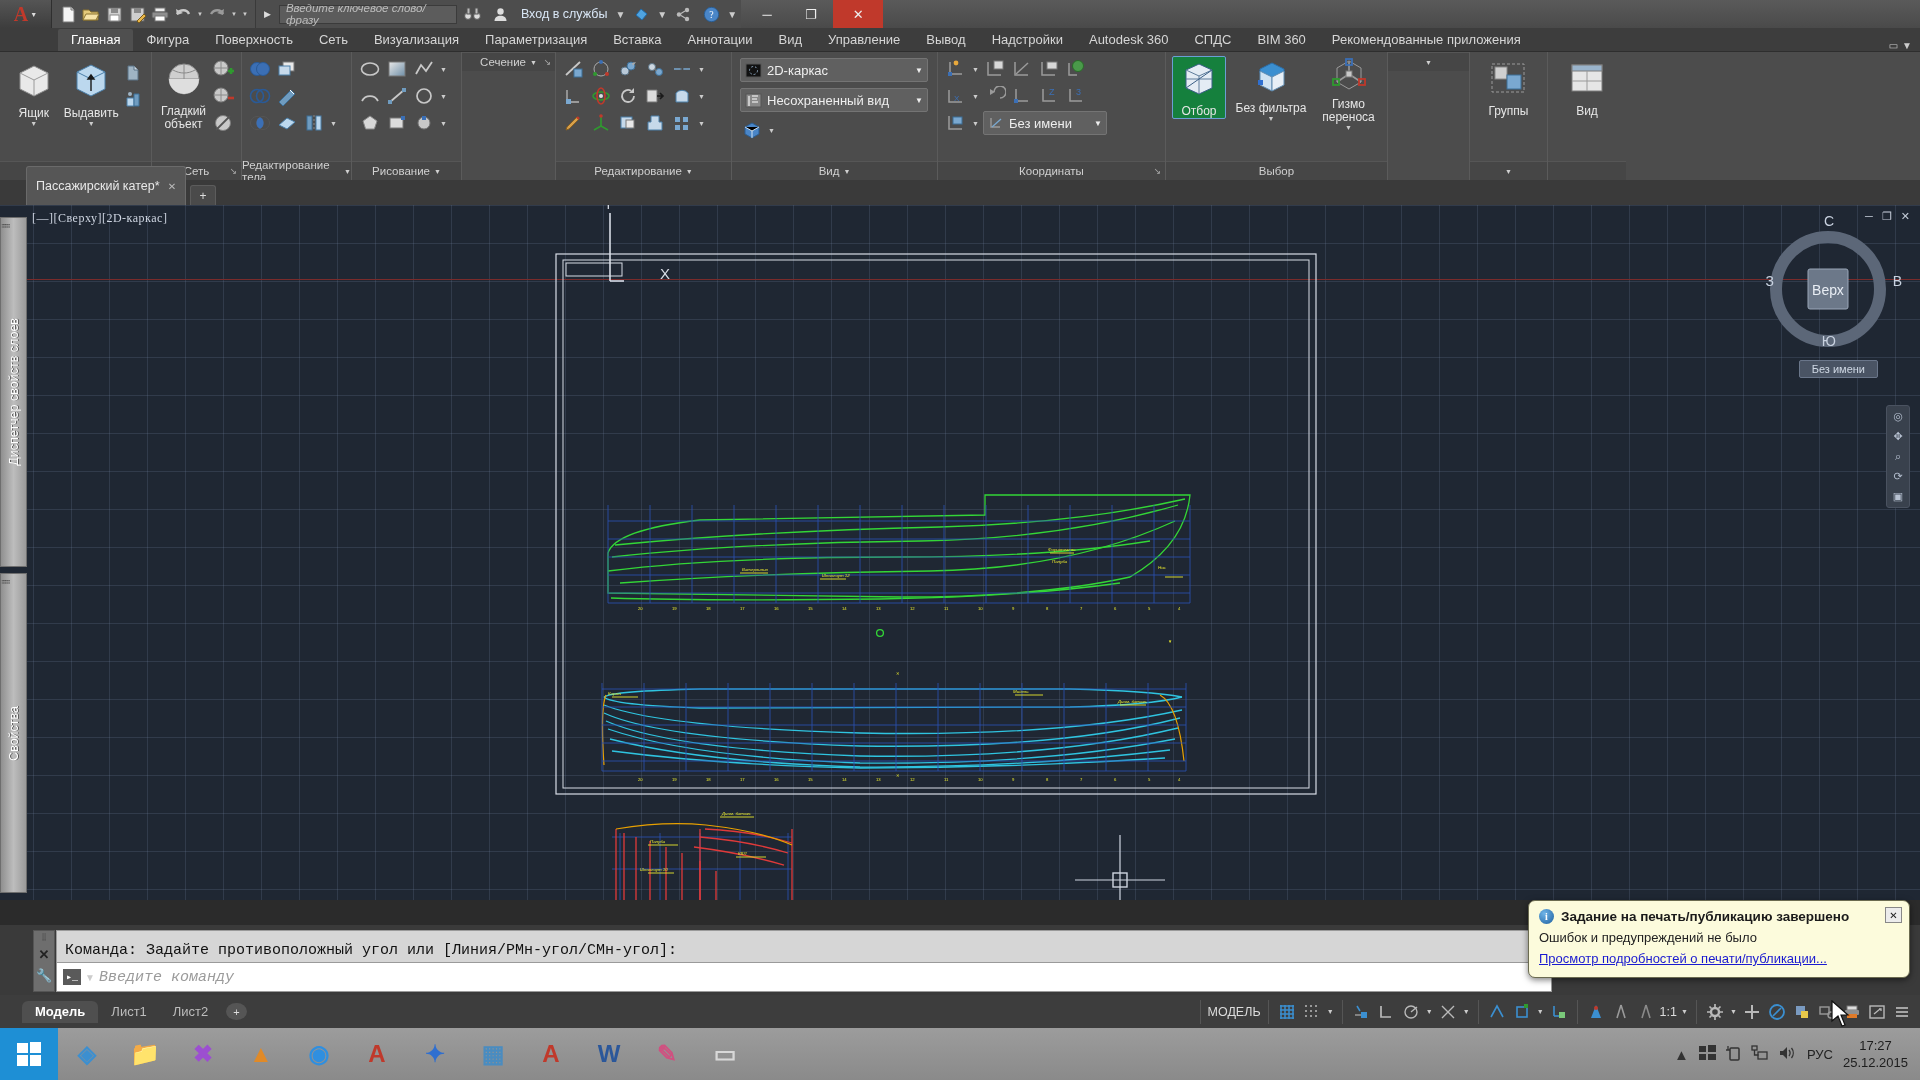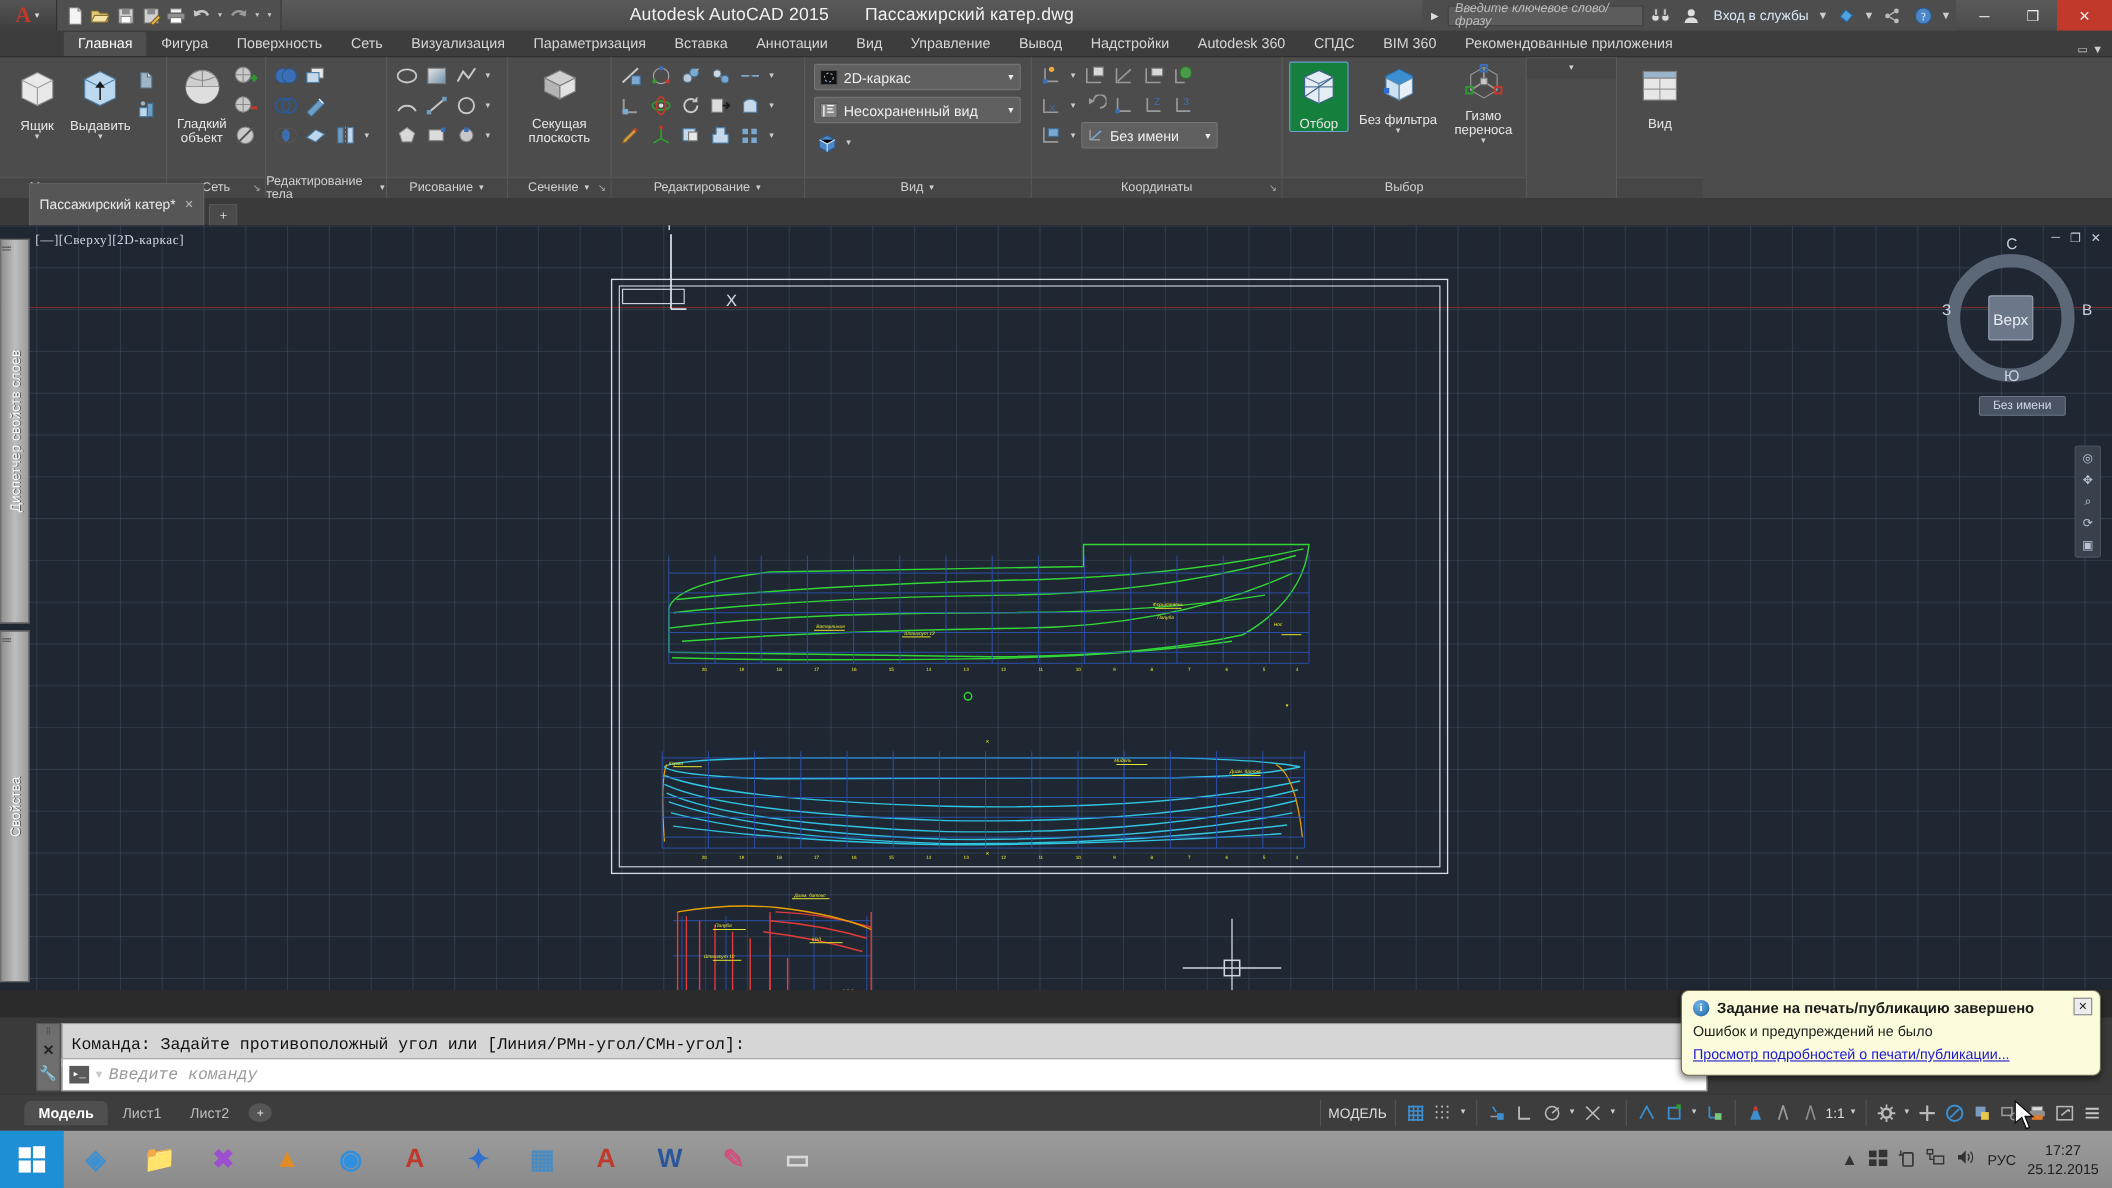--- a/index.html
+++ b/index.html
@@ -244,24 +244,20 @@
     <span class="ic">
       <svg width="18" height="16" viewBox="0 0 18 16">
           <path d="M3 8c3-5 10-5 12 0" stroke="#9a9a9a" stroke-width="2.4" fill="none"></path>
           <path d="M16 3l-1 6-6-2z" fill="#9a9a9a"></path>
         </svg>
     </span>
     <span class="mini-caret">▼</span>
     <span class="mini-caret">▼</span>
   </div>
 
-  <div class="title-txt">
-    <span>Autodesk AutoCAD 2015</span>
-    <span class="fname">Пассажирский катер.dwg</span>
-  </div>
 
   <div class="srch-wrap">
     <span class="srch-arrow">▶</span>
     <div class="srch-box">Введите ключевое слово/фразу</div>
     <span class="tb-icon">
       <svg width="17" height="14" viewBox="0 0 17 14">
           <circle cx="4" cy="9" r="3.4" fill="#ddd" stroke="#555"></circle>
           <circle cx="13" cy="9" r="3.4" fill="#ddd" stroke="#555"></circle>
           <rect x="3" y="1" width="3" height="6" fill="#bbb" stroke="#555"></rect>
           <rect x="11" y="1" width="3" height="6" fill="#bbb" stroke="#555"></rect>
@@ -546,32 +542,20 @@
       </div>
     </div>
       </div>
     <div class="panel-label">
       <span>Рисование</span>
       <span class="dd">▼</span>
     </div>
   </div>
 
   <div class="panel" style="width:94px">
-    <div class="panel-body" style="justify-content:center">
-      <div class="bigbtn" style="width:84px">
-        <span class="icn">
-          <svg width="44" height="40" viewBox="0 0 44 40">
-              <path d="M8 12l14-7 14 7-14 7z" fill="#cfcfcf" stroke="#7d7d7d"></path>
-              <path d="M8 12v12l14 7V19z" fill="#b4b4b4" stroke="#7d7d7d"></path>
-              <path d="M22 19l14-7v12l-14 7z" fill="#e2e2e2" stroke="#7d7d7d"></path>
-            </svg>
-        </span>
-        <span class="lbl">Секущая плоскость</span>
-      </div>
-    </div>
     <div class="panel-label">
       <span>Сечение</span>
       <span class="dd">▼</span>
       <span class="ar">↘</span>
     </div>
   </div>
 
   <div class="panel" style="width:176px">
     <div class="panel-body">
         <div class="col3">
@@ -859,20 +843,37 @@
       <span>Выбор</span>
     </div>
   </div>
 
   <div class="panel" style="width:82px">
     <div class="panel-label">
       <span class="dd">▼</span>
     </div>
   </div>
 
+  <div class="panel" style="width:78px">
+    <div class="panel-body" style="justify-content:center">
+      <div class="bigbtn" style="width:70px">
+        <span class="icn">
+          <svg width="42" height="40" viewBox="0 0 42 40">
+              <rect x="7" y="8" width="12" height="12" fill="#cfcfcf" stroke="#888"></rect>
+              <rect x="19" y="16" width="14" height="14" fill="#7aa8d0" stroke="#3d6e96"></rect>
+              <rect x="4" y="5" width="32" height="28" fill="none" stroke="#9a9a9a" stroke-dasharray="3 2"></rect>
+            </svg>
+        </span>
+        <span class="lbl">Группы</span>
+      </div>
+    </div>
+    <div class="panel-label">
+      <span class="dd">▼</span>
+    </div>
+  </div>
 
   <div class="panel" style="width:78px; border-right:none">
     <div class="panel-body" style="justify-content:center">
       <div class="bigbtn" style="width:70px">
         <span class="icn">
           <svg width="42" height="40" viewBox="0 0 42 40">
               <rect x="6" y="6" width="30" height="26" fill="#e6e6e6" stroke="#7d7d7d"></rect>
               <rect x="6" y="6" width="30" height="6" fill="#9ab4cc" stroke="#7d7d7d"></rect>
               <path d="M21 12v20M6 22h30" stroke="#9a9a9a"></path>
             </svg>

